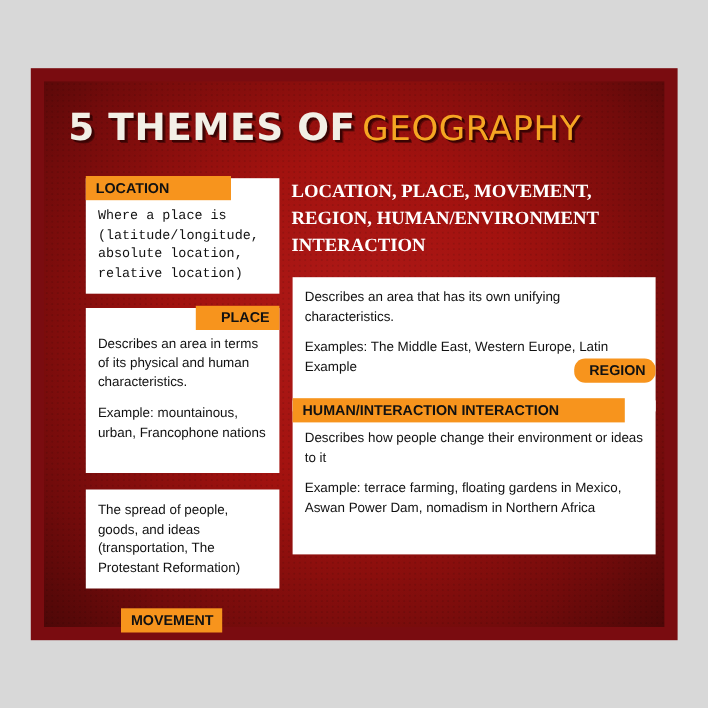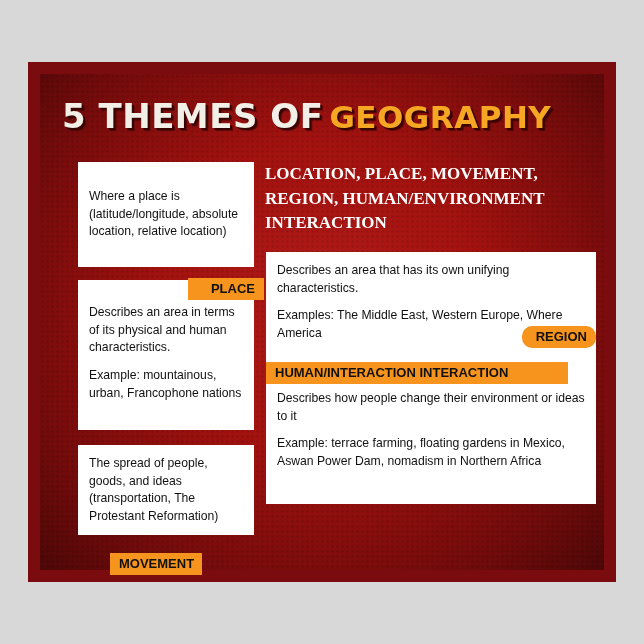--- a/index.html
+++ b/index.html
@@ -65,21 +65,21 @@
     color: #f2efe6;
     text-shadow: 2px 2px 0 #3a0303, 3px 3px 0 rgba(0,0,0,0.35);
     font-family: "DejaVu Sans", sans-serif;
     font-weight: bold;
   }
   .title .t2 {
     font-size: 31px;
     color: #f5a623;
     text-shadow: 2px 2px 0 #3a0303, 3px 3px 0 rgba(0,0,0,0.35);
     font-family: "DejaVu Sans", sans-serif;
-    font-weight: bold;
+    font-weight: normal;
     margin-left: 6px;
   }
 
   .subtitle {
     position: absolute;
     left: 225px;
     top: 88px;
     width: 330px;
     color: #ffffff;
     font-size: 17px;
@@ -114,25 +114,25 @@
     font-size: 13px;
     font-weight: bold;
     padding: 3px 9px 4px 9px;
     box-sizing: border-box;
     z-index: 4;
     white-space: nowrap;
     font-family: "Liberation Sans", sans-serif;
   }
 
   
-  #card-location   { left: 38px;  top: 88px;  width: 176px; height: 105px; padding-top: 26px; }
+  #card-location   { left: 38px;  top: 88px;  width: 176px; height: 105px; padding-top: 26px; font-family: Liberation Mono, monospace; }
   #tab-location    { left: 38px;  top: 86px;  width: 132px; }
 
   #card-place      { left: 38px;  top: 206px; width: 176px; height: 150px; padding-top: 24px; }
-  #tab-place       { left: 138px; top: 204px; width: 76px; text-align: right; margin-left: 10px; }
+  #tab-place       { left: 138px; top: 204px; width: 76px; text-align: right; }
 
   #card-movement   { left: 38px;  top: 371px; width: 176px; height: 90px; }
   #tab-movement    { left: 38px;  top: 479px; width: 92px; margin-left: 32px; }
 
   #card-region     { left: 226px; top: 130px; width: 330px; height: 122px; margin-top: 48px; }
   #tab-region      { left: 482px; top: 252px; width: 74px; text-align: right; border-radius: 10px; }
 
   #card-hei        { left: 226px; top: 290px; width: 330px; height: 140px; padding-top: 26px; }
   #tab-hei         { left: 226px; top: 288px; width: 302px; }
 </style>
@@ -146,35 +146,36 @@
 
       <div class="title">
         <span class="t1">5 THEMES OF</span><span class="t2">GEOGRAPHY</span>
       </div>
 
       <div class="subtitle">LOCATION, PLACE, MOVEMENT, REGION, HUMAN/ENVIRONMENT INTERACTION</div>
 
       <div class="card" id="card-location">
         <p>Where a place is (latitude/longitude, absolute location, relative location)</p>
       </div>
+      <div class="tab" id="tab-location">LOCATION</div>
 
       <div class="card" id="card-place">
         <p>Describes an area in terms of its physical and human characteristics.</p>
         <p>Example:  mountainous, urban, Francophone nations</p>
       </div>
       <div class="tab" id="tab-place">PLACE</div>
 
       <div class="card" id="card-movement">
         <p>The spread of people, goods, and ideas (transportation, The Protestant Reformation)</p>
       </div>
       <div class="tab" id="tab-movement">MOVEMENT</div>
 
       <div class="card" id="card-region">
         <p>Describes an area that has its own unifying characteristics.</p>
-        <p>Examples:  The Middle East, Western Europe, Where America</p>
+        <p>Examples:  The Middle East, Western Europe, Latin Example</p>
       </div>
       <div class="tab" id="tab-region">REGION</div>
 
       <div class="card" id="card-hei">
         <p>Describes how people change their environment or ideas to it</p>
         <p>Example:  terrace farming, floating gardens in Mexico, Aswan Power Dam, nomadism in Northern Africa</p>
       </div>
       <div class="tab" id="tab-hei">HUMAN/INTERACTION INTERACTION</div>
 
     </div>

